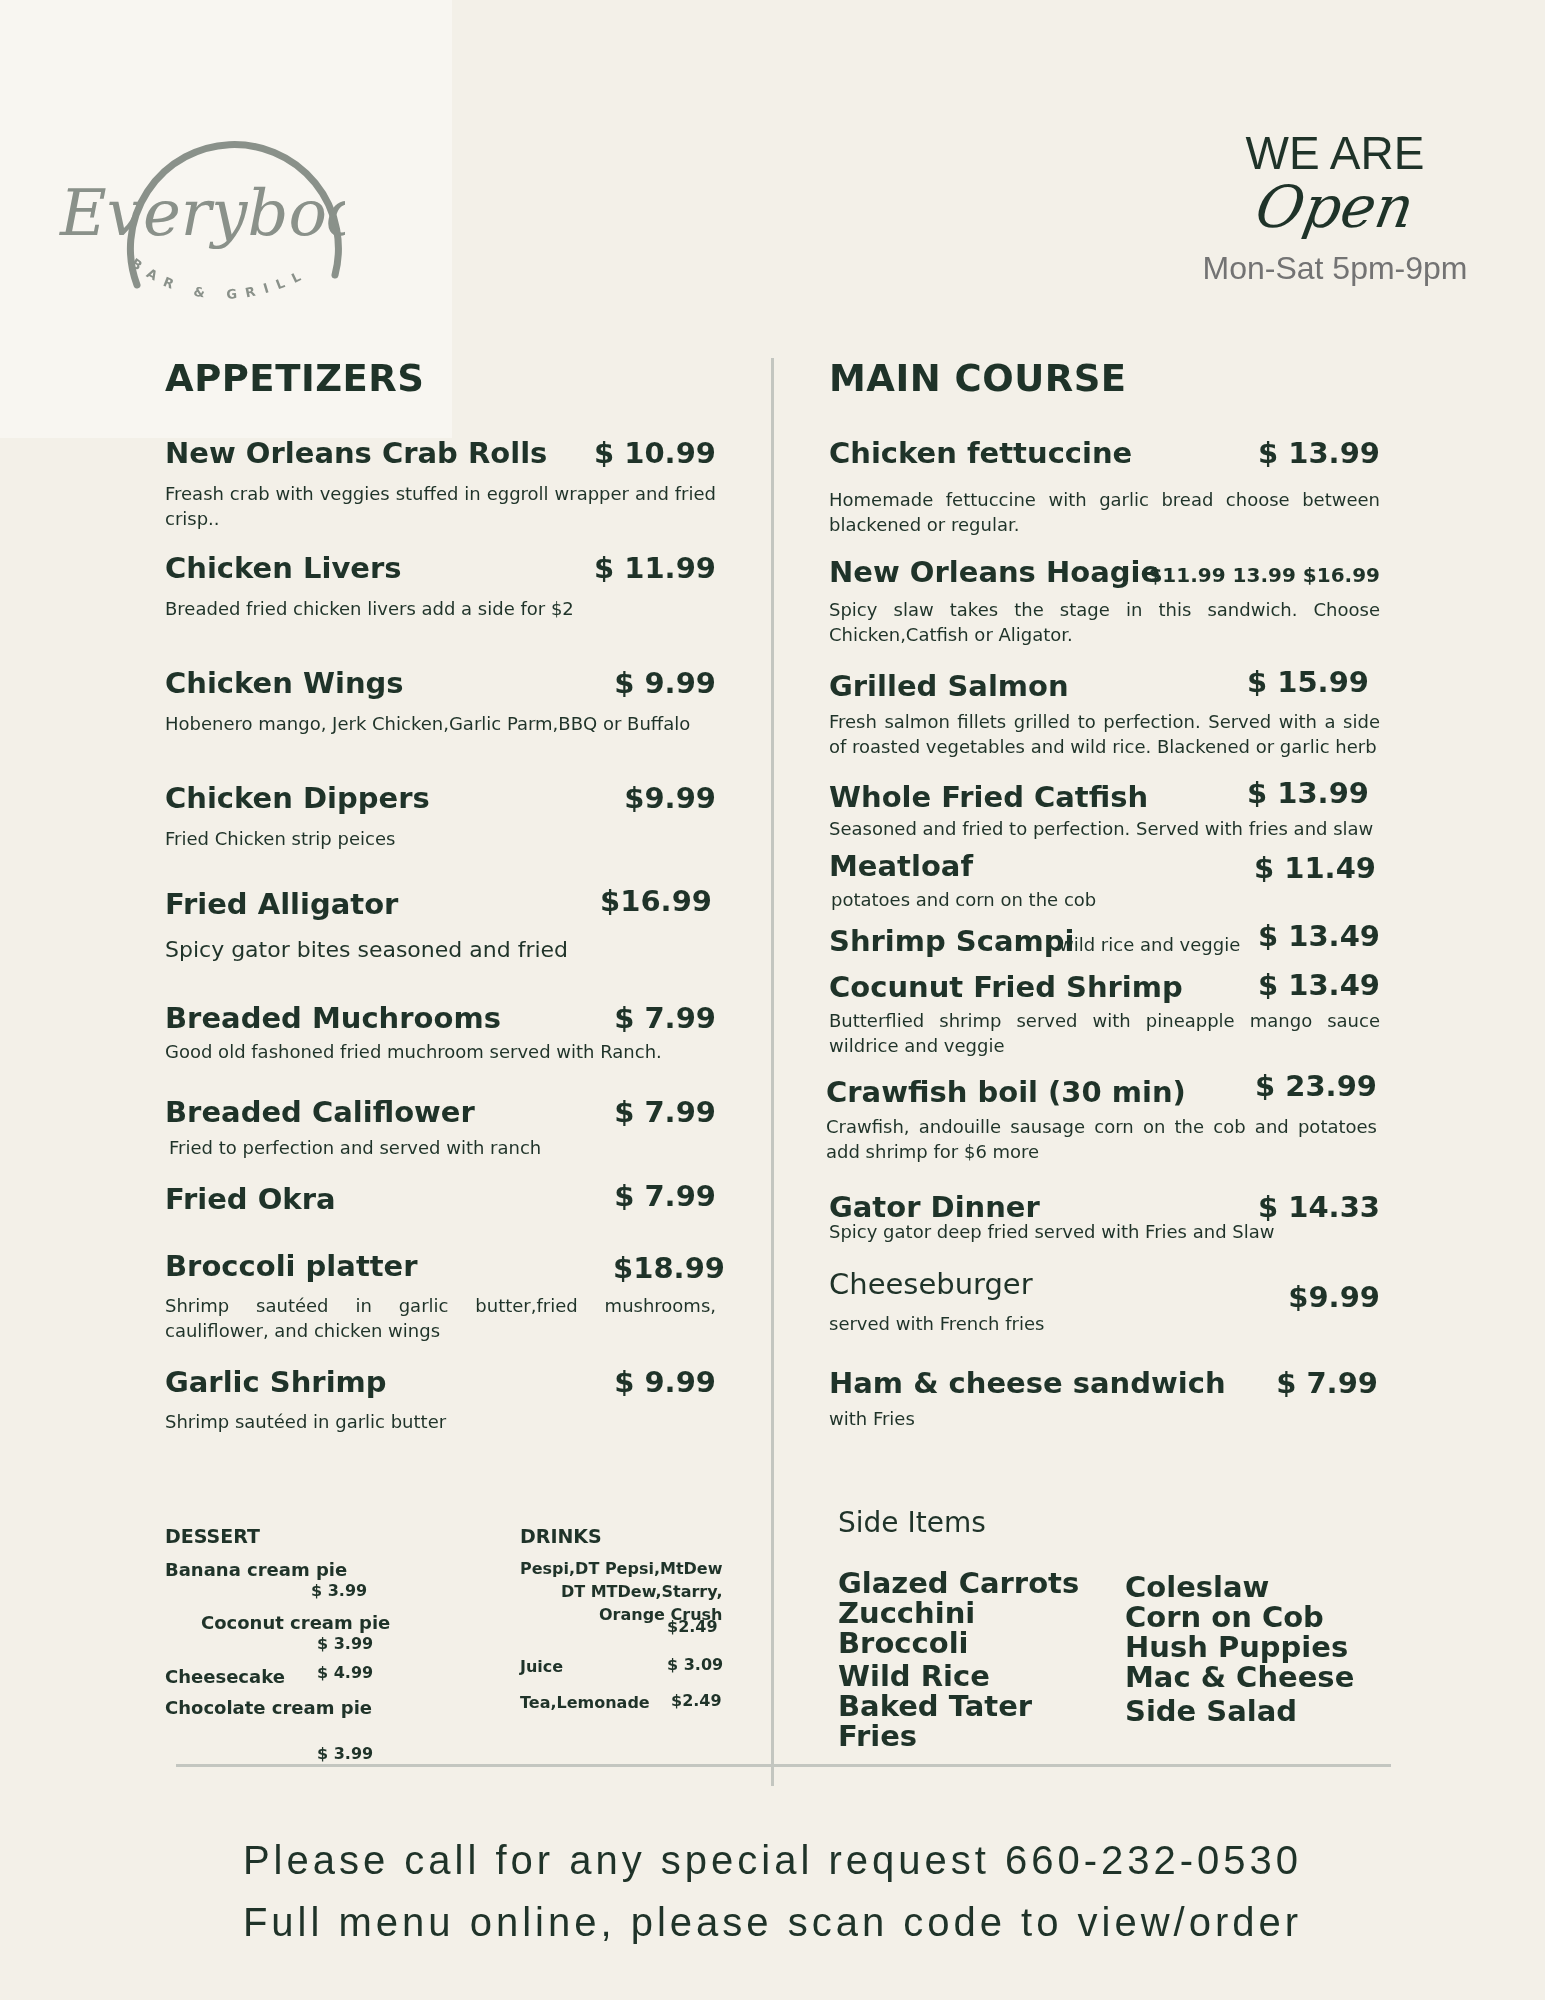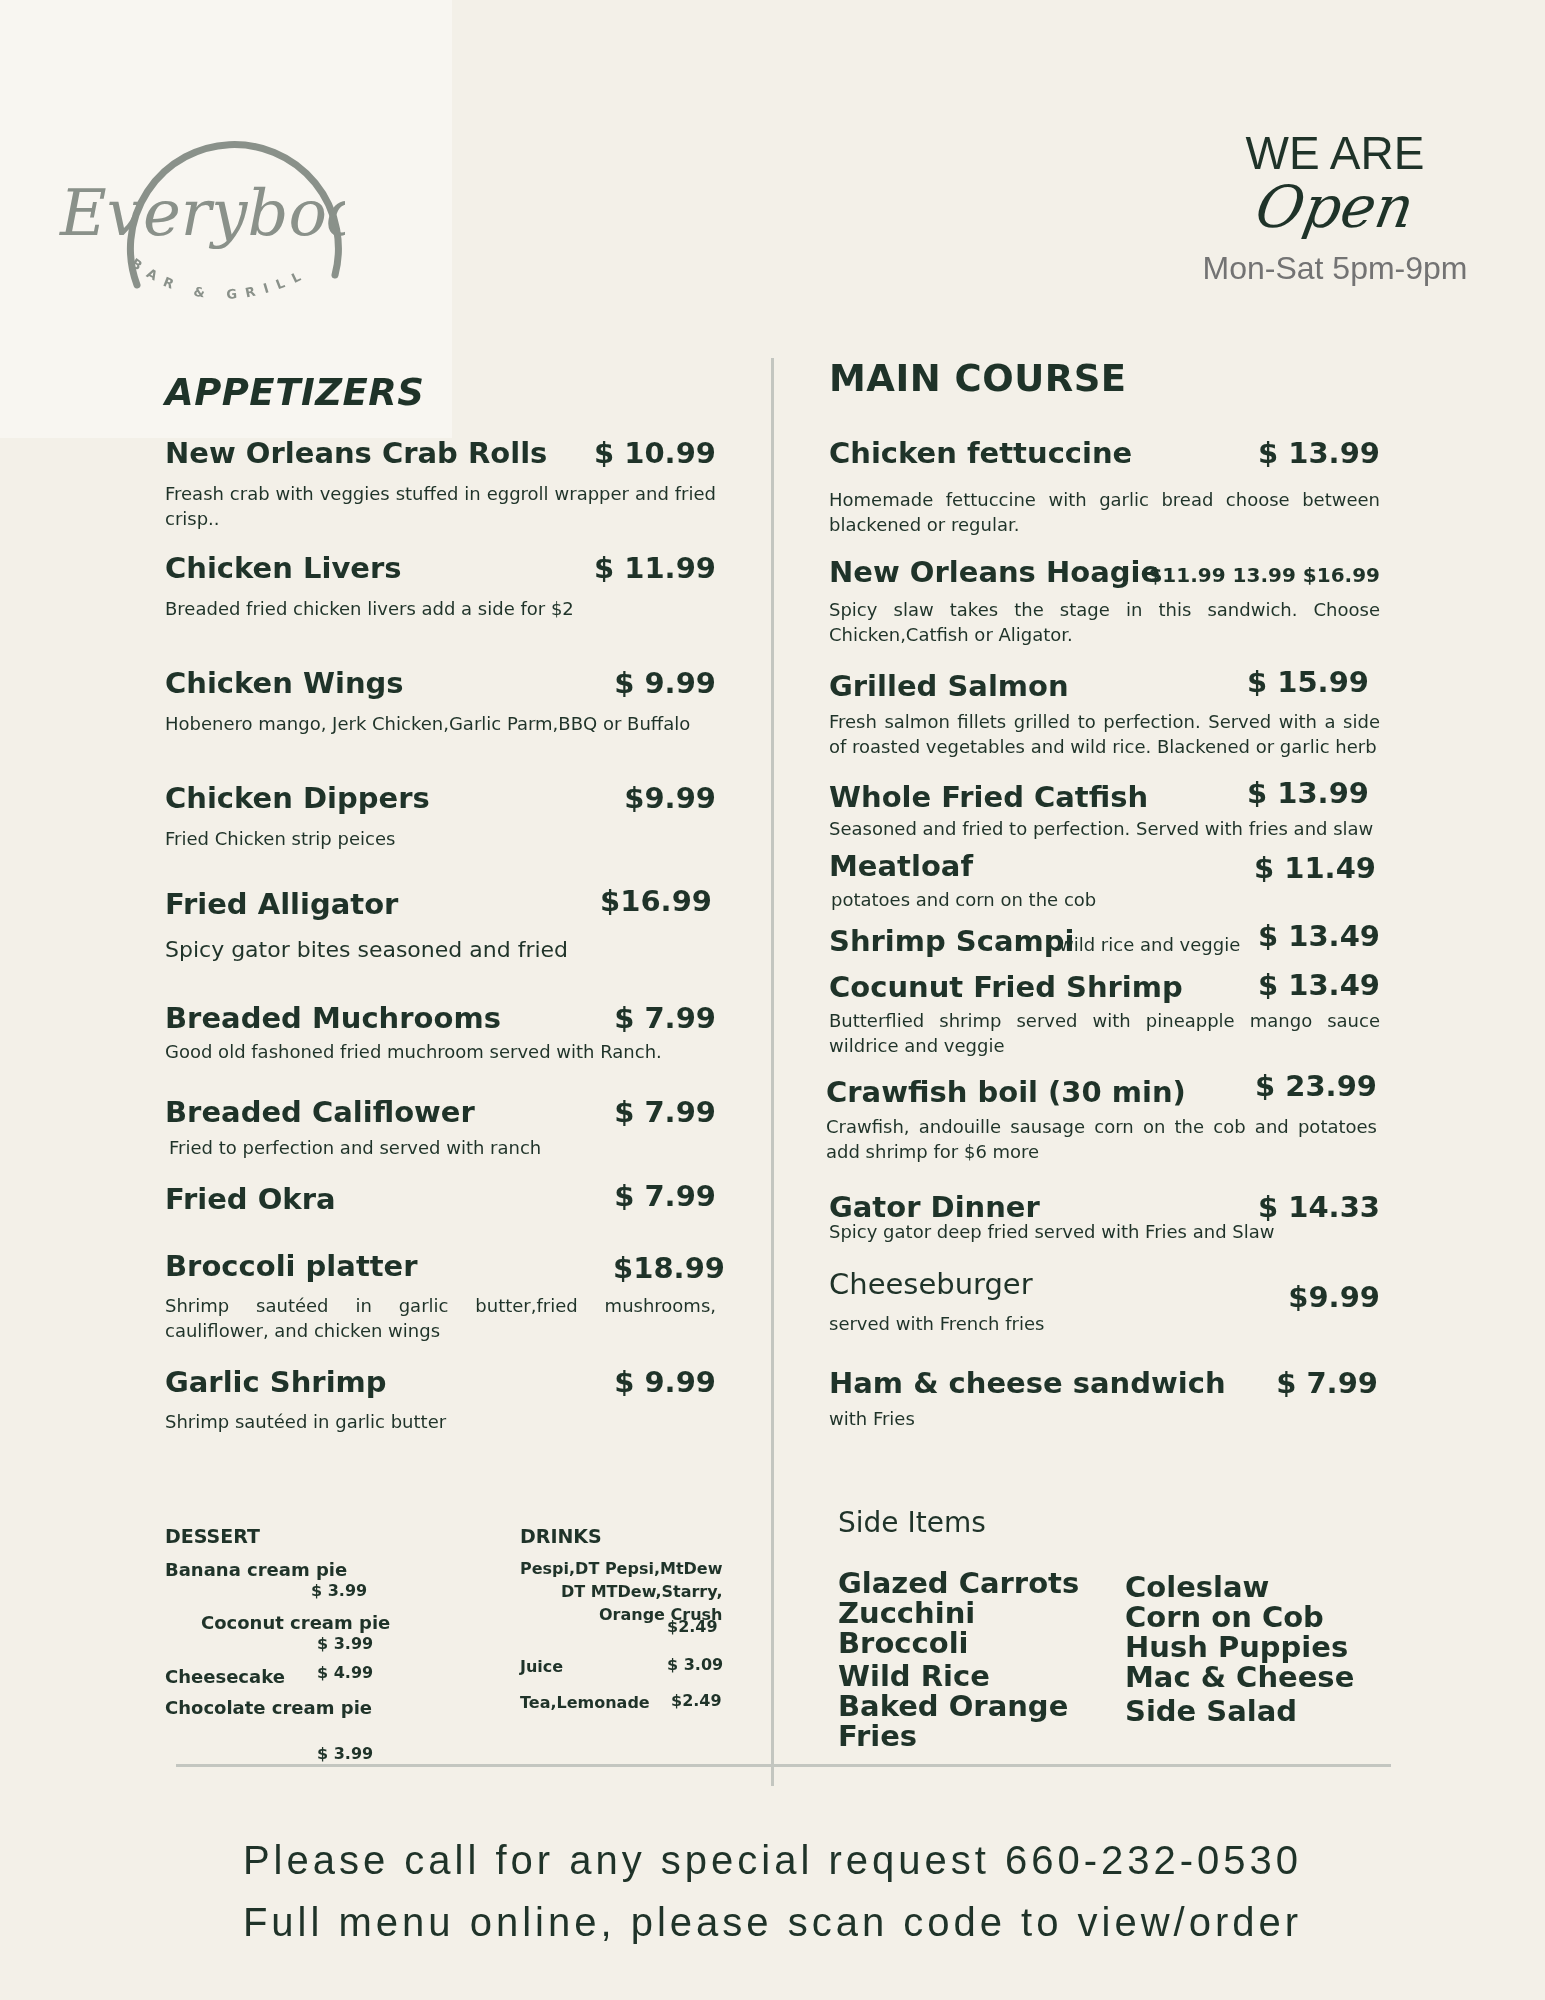--- a/index.html
+++ b/index.html
@@ -51,21 +51,21 @@
 
 <div class="abs open-wrap">
   <div class="we-are">WE ARE</div>
   <div class="open-script">Open</div>
   <div class="hours">Mon-Sat 5pm-9pm</div>
 </div>
 
 <div class="abs vline"></div>
 <div class="abs hline"></div>
 
-<div class="abs section-title" style="left:165px;top:371px;font-style:italic;">APPETIZERS</div>
+<div class="abs section-title" style="left:165px;top:357px;">APPETIZERS</div>
 
 <div class="abs item-name b" style="left:165px;top:436px;">New Orleans Crab Rolls</div>
 <div class="abs price" style="right:829px;top:436px;">$ 10.99</div>
 <div class="abs desc" style="left:165px;top:481px;width:551px;">Freash crab  with veggies  stuffed in eggroll wrapper and fried crisp..</div>
 
 <div class="abs item-name b" style="left:165px;top:551px;">Chicken Livers</div>
 <div class="abs price" style="right:829px;top:551px;">$ 11.99</div>
 <div class="abs desc" style="left:165px;top:596px;width:560px;">Breaded fried chicken livers add a side for $2</div>
 
 <div class="abs item-name b" style="left:165px;top:666px;">Chicken Wings</div>
@@ -166,21 +166,21 @@
 <div class="abs small-price" style="left:667px;top:1655px;">$ 3.09</div>
 <div class="abs drink" style="left:520px;top:1691px;">Tea,Lemonade</div>
 <div class="abs small-price" style="left:671px;top:1691px;">$2.49</div>
 
 <div class="abs sides-title" style="left:838px;top:1506px;">Side Items</div>
 <div class="abs" style="left:838px;top:1568px;">
   <div class="side">Glazed Carrots</div>
   <div class="side">Zucchini</div>
   <div class="side">Broccoli</div>
   <div class="side" style="margin-top:3px;">Wild Rice</div>
-  <div class="side">Baked Orange</div>
+  <div class="side">Baked Tater</div>
   <div class="side">Fries</div>
 </div>
 <div class="abs" style="left:1125px;top:1572px;">
   <div class="side">Coleslaw</div>
   <div class="side">Corn on Cob</div>
   <div class="side">Hush Puppies</div>
   <div class="side">Mac &amp; Cheese</div>
   <div class="side" style="margin-top:4px;">Side Salad</div>
 </div>
 

